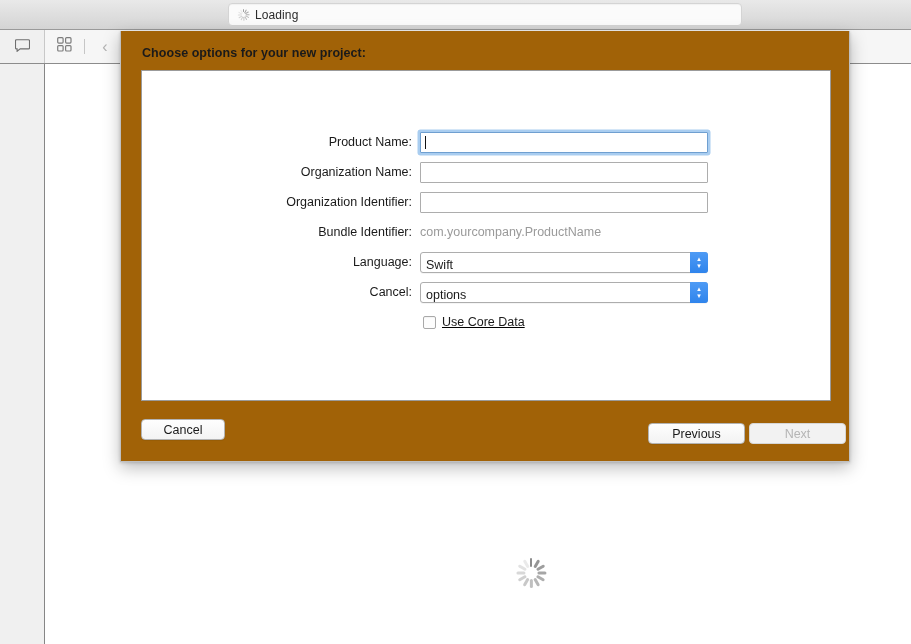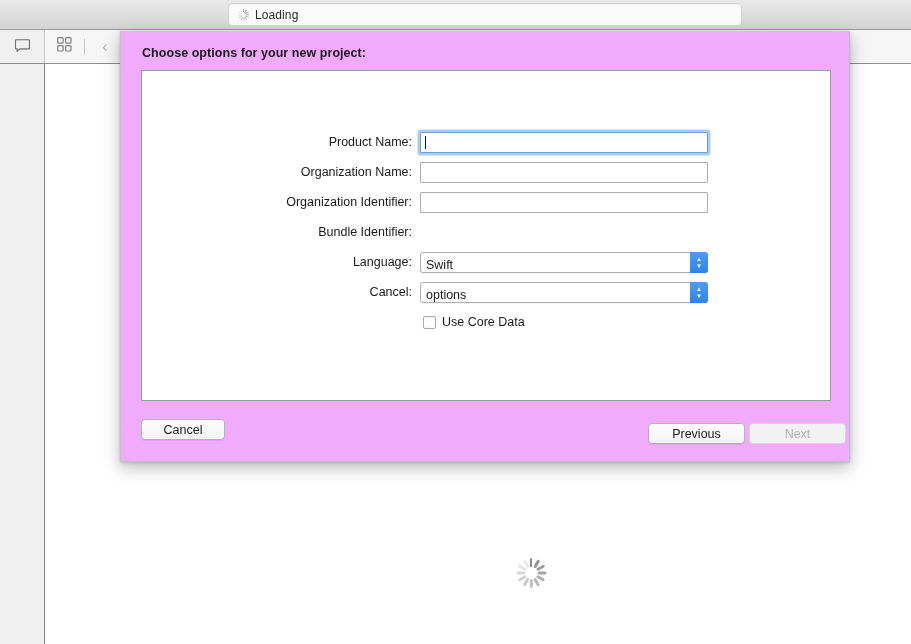--- a/index.html
+++ b/index.html
@@ -128,21 +128,21 @@
     border-radius: 1.5px;
     background: #8a8a8a;
     transform-origin: 1.45px 15px;
   }
 
   
   .sheet {
     position: absolute;
     left: 120px; top: 31px;
     width: 730px; height: 431px;
-    background: #f0abfc;
+    background: #a16207;
     border: 1px solid #c0c0c0;
     border-top: none;
     box-shadow: 0 6px 16px rgba(0,0,0,0.26), 0 1px 3px rgba(0,0,0,0.16);
   }
 
   .sheet-title {
     position: absolute;
     left: 21px; top: 15px;
     font-size: 12.5px;
     font-weight: bold;
@@ -244,21 +244,21 @@
     gap: 1px;
   }
 
   .popup .stepper span {
     font-size: 7px;
     color: #ffffff;
     line-height: 6px;
   }
 
   
-  .row.check { margin-top: 8px; }
+  .row.check { margin-top: 8px; text-decoration: underline; }
   .row.check .lbl { width: 278px; }
 
   .cbwrap { display: flex; align-items: center; gap: 6px; padding-left: 3px; }
 
   .cbox {
     width: 13px; height: 13px;
     background: #fdfdfd;
     border: 1px solid #a9a9a9;
     border-radius: 2px;
     box-shadow: inset 0 1px 1px rgba(0,0,0,0.04);
@@ -387,20 +387,21 @@
             </div>
           </div>
           <div class="row">
             <div class="lbl">Organization Identifier:</div>
             <div class="field">
               <span></span>
             </div>
           </div>
           <div class="row">
             <div class="lbl">Bundle Identifier:</div>
+            <div class="static-val">com.yourcompany.ProductName</div>
           </div>
           <div class="row">
             <div class="lbl">Language:</div>
             <div class="popup">
               <span>Swift</span>
               <div class="stepper">
                 <span>▴</span>
                 <span>▾</span>
               </div>
             </div>

